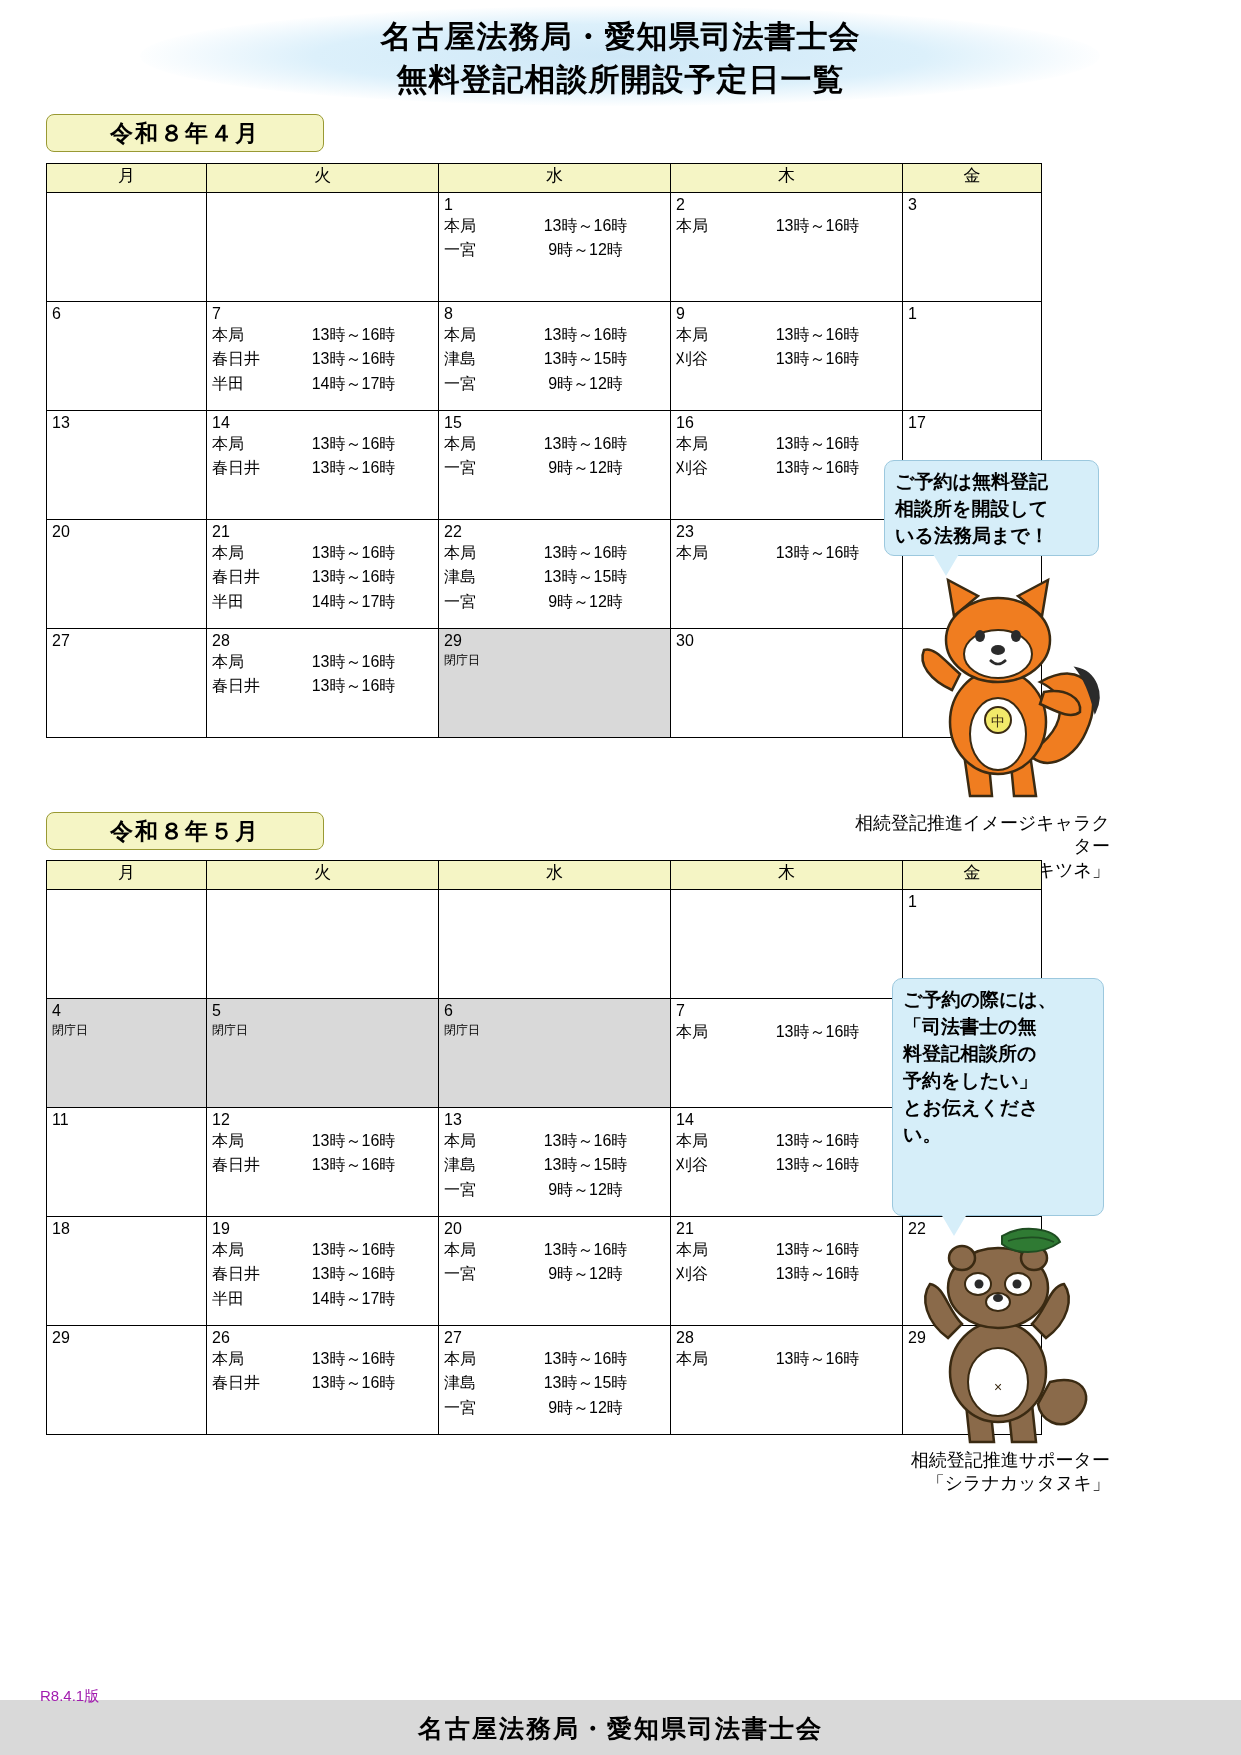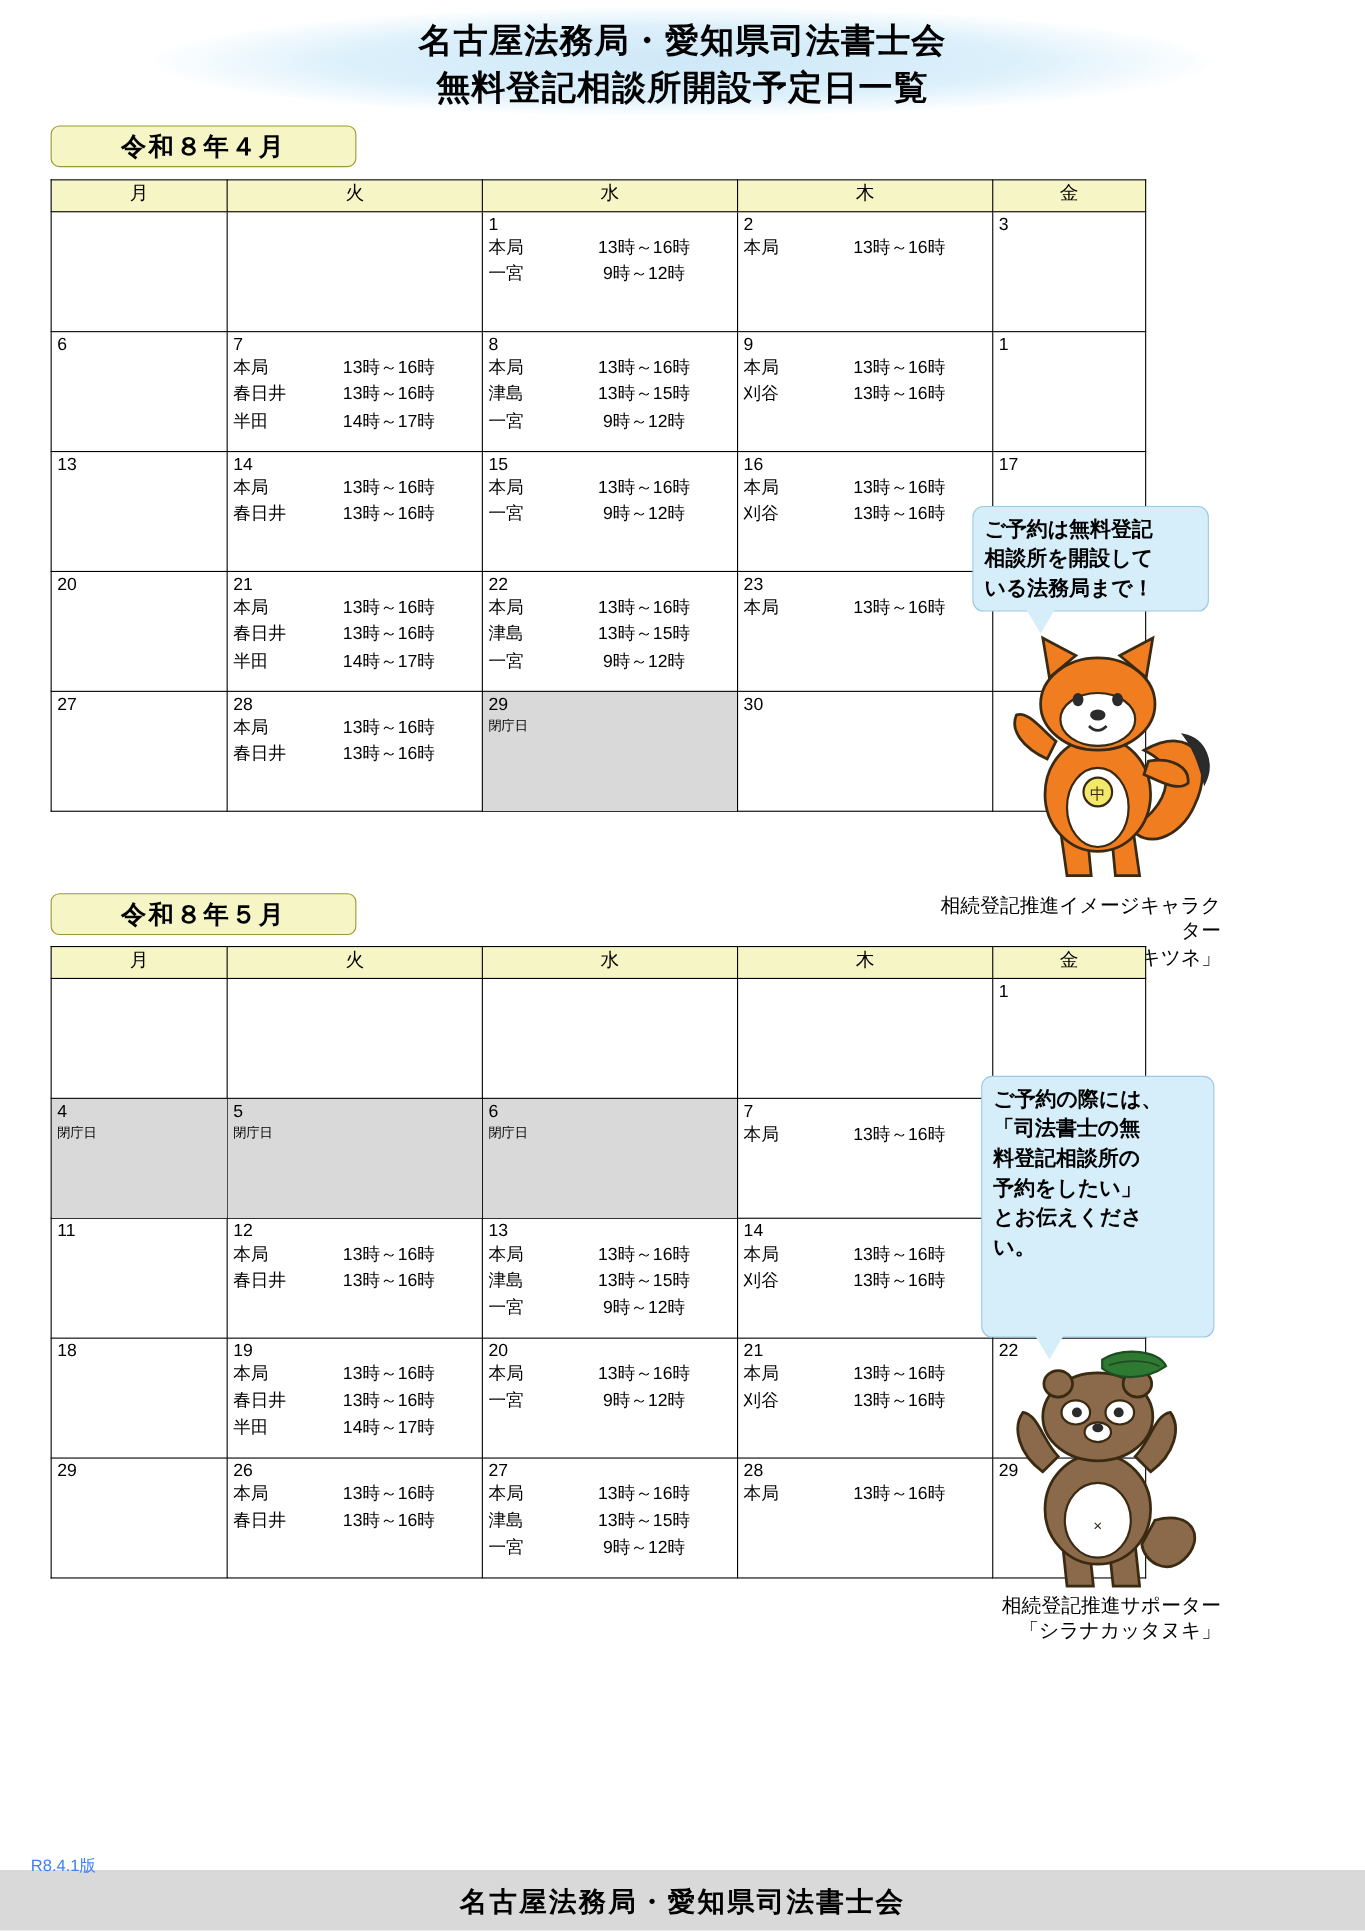--- a/index.html
+++ b/index.html
@@ -175,24 +175,24 @@
     left: 0;
     top: 1712px;
     width: 1241px;
     text-align: center;
     font-size: 25px;
     font-weight: bold;
     letter-spacing: 2px;
   }
   .version {
     position: absolute;
-    left: 28px;
+    left: 40px;
     top: 1687px;
     font-size: 15px;
-    color: #3b82f6;
+    color: #a21caf;
   }
 </style>
 </head>
 <body>
 
 <div class="header-wrap">
   <div class="header-halo"></div>
   <div class="header-title">名古屋法務局・愛知県司法書士会
 無料登記相談所開設予定日一覧</div>
 </div>

